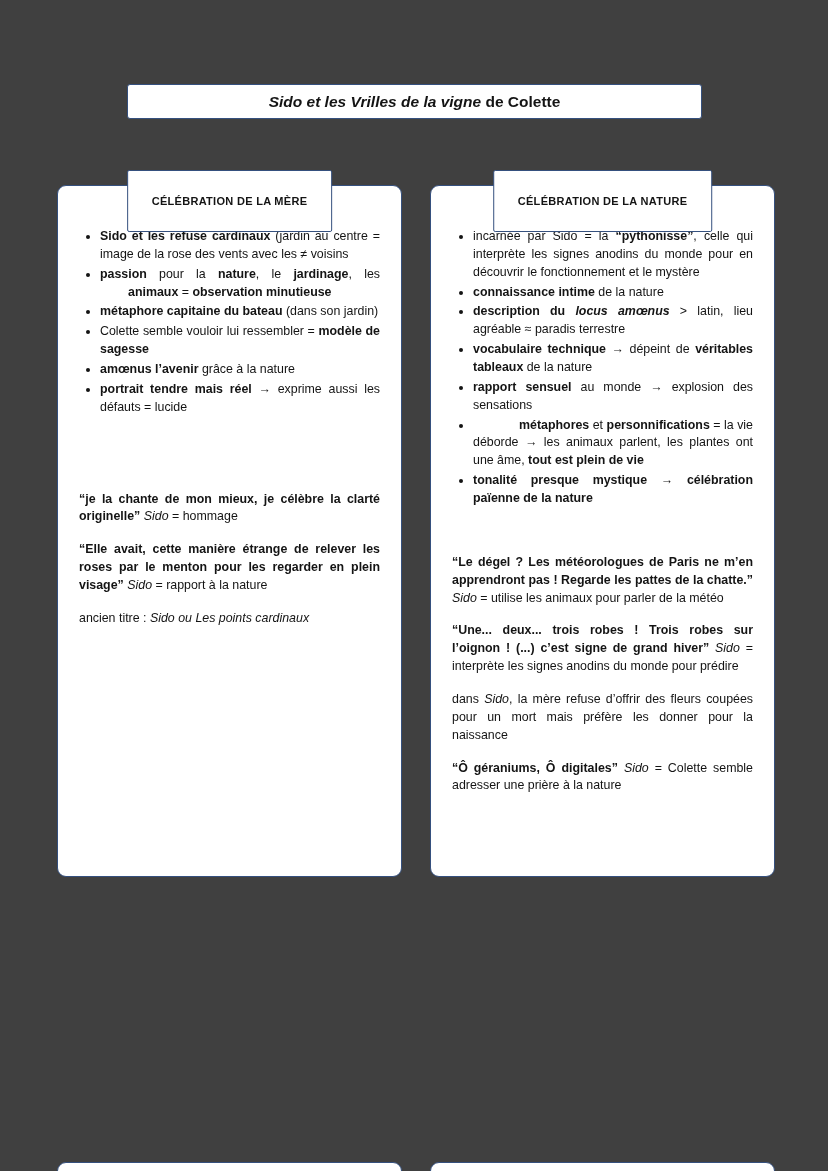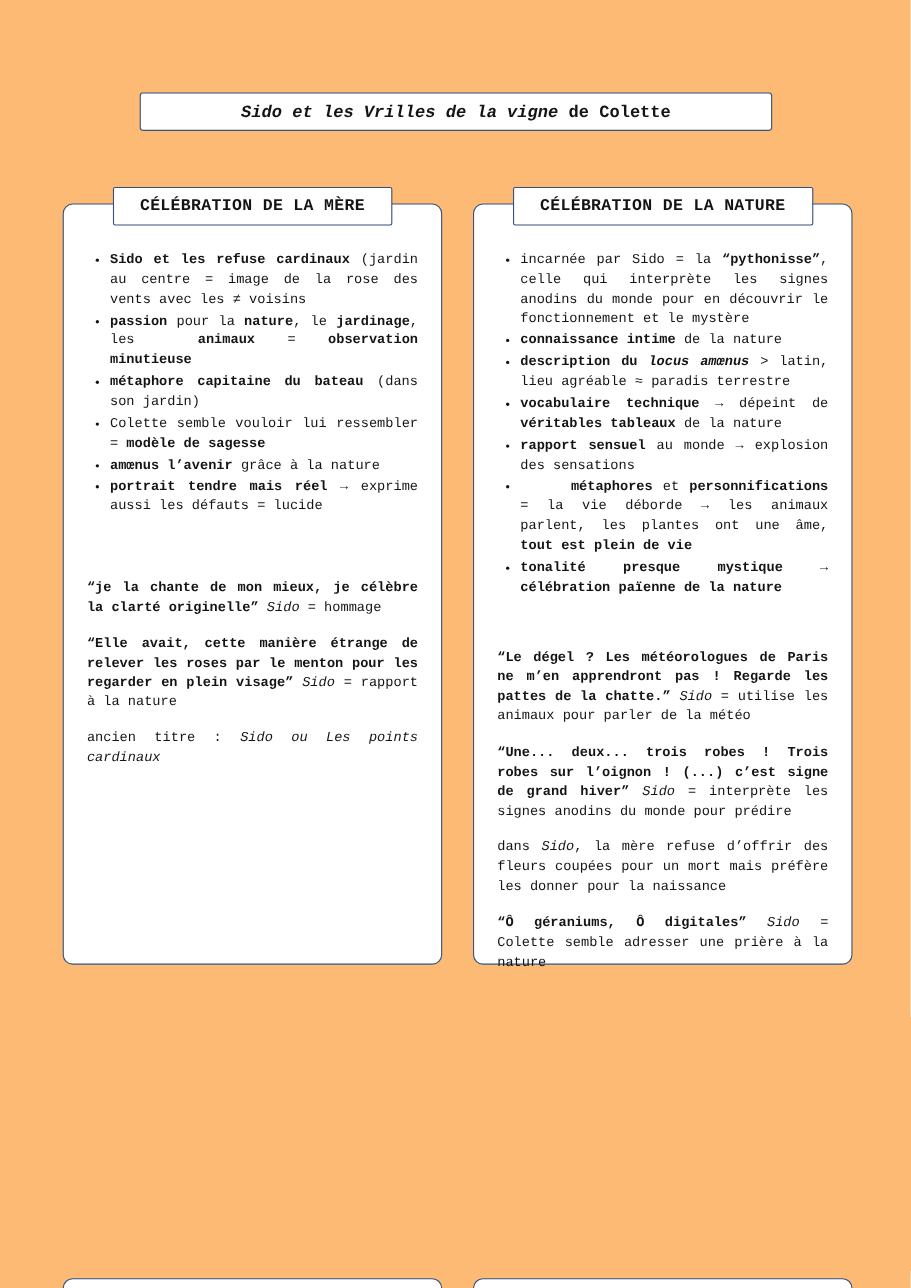--- a/index.html
+++ b/index.html
@@ -4,22 +4,22 @@
 <style>
   :root{
     --border:#35507e;
     --text:#141414;
   }
   html,body{margin:0;padding:0;background:#ffffff;}
   #page{
     position:relative;
     width:828px;
     height:1171px;
-    background:#fdba74;
-    font-family:Liberation Mono, monospace;
+    background:#404040;
+    font-family:Liberation Sans, sans-serif;
     color:var(--text);
     overflow:hidden;
   }
   .title-box{
     position:absolute;
     left:127px; top:84px;
     width:573px; height:33px;
     border:1.7px solid var(--border);
     border-radius:3px;
     display:flex; align-items:center; justify-content:center;
@@ -38,41 +38,41 @@
   .col.left{left:57px;}
   .col.right{left:430px;}
   .col-header{
     position:absolute;
     top:-16px;
     left:50%;
     transform:translateX(-50%);
     background:#fff;
     border:1.7px solid var(--border);
     border-radius:2px;
-    padding:8px 24px;
+    padding:24px 24px;
     font-weight:700;
-    font-size:15px;
+    font-size:11px;
     letter-spacing:.3px;
     white-space:nowrap;
   }
   .col-body{
     padding:42px 21px 18px 21px;
     font-size:12.4px;
     line-height:1.44;
   }
   ul.bullets{
     margin:0;
     padding-left:21px;
   }
   ul.bullets li{
     text-align:justify;
     margin-bottom:2px;
   }
   .quotes{display:block;}
-  .col.left .quotes{margin-top:56px;}
+  .col.left .quotes{margin-top:74px;}
   .col.right .quotes{margin-top:46px;}
   .quotes p{
     text-align:justify;
     margin:0 0 15px 0;
   }
   .quotes p:last-child{margin-bottom:0;}
   .cutoff-box{
     position:absolute;
     top:1162px;
     height:40px;

